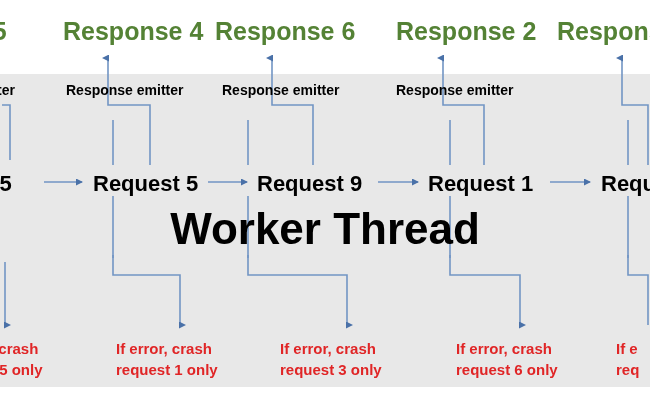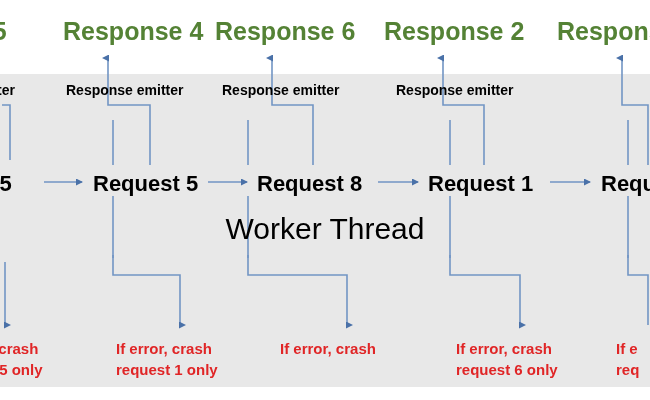--- a/index.html
+++ b/index.html
@@ -52,22 +52,22 @@
     white-space: nowrap;
     line-height: 28px;
   }
   .worker-thread {
     position: absolute;
     top: 206px;
     left: 0;
     width: 650px;
     text-align: center;
     color: #000000;
-    font-size: 30px;
-    font-weight: normal;
+    font-size: 44px;
+    font-weight: bold;
     line-height: 46px;
     letter-spacing: 0px;
   }
   .error-label {
     position: absolute;
     top: 338px;
     color: #e02526;
     font-size: 15px;
     font-weight: bold;
     line-height: 21px;
@@ -137,46 +137,47 @@
       <path d="M44,182 L82,182" marker-end="url(#ah-right)"></path>
       <path d="M208,182 L247,182" marker-end="url(#ah-right)"></path>
       <path d="M378,182 L418,182" marker-end="url(#ah-right)"></path>
       <path d="M550,182 L590,182" marker-end="url(#ah-right)"></path>
     </g>
   </svg>
 
   <div class="response-label" style="left:-28px">e 5</div>
   <div class="response-label" style="left:63px">Response 4</div>
   <div class="response-label" style="left:215px">Response 6</div>
-  <div class="response-label" style="left:384px">Response 2</div>
+  <div class="response-label" style="left:396px">Response 2</div>
   <div class="response-label" style="left:557px">Response</div>
 
   <div class="emitter-label" style="left:-24px">mitter</div>
   <div class="emitter-label" style="left:66px">Response emitter</div>
   <div class="emitter-label" style="left:222px">Response emitter</div>
   <div class="emitter-label" style="left:396px">Response emitter</div>
 
   <div class="request-label" style="left:-14px">t 5</div>
   <div class="request-label" style="left:93px">Request 5</div>
-  <div class="request-label" style="left:257px">Request 8</div>
+  <div class="request-label" style="left:257px">Request 9</div>
   <div class="request-label" style="left:428px">Request 1</div>
   <div class="request-label" style="left:601px">Requ</div>
 
   <div class="worker-thread">Worker Thread</div>
 
   <div class="error-label" style="left:-10px">
     <div>, crash</div>
     <div>t 5 only</div>
   </div>
   <div class="error-label" style="left:116px">
     <div>If error, crash</div>
     <div>request 1 only</div>
   </div>
   <div class="error-label" style="left:280px">
     <div>If error, crash</div>
+    <div>request 3 only</div>
   </div>
   <div class="error-label" style="left:456px">
     <div>If error, crash</div>
     <div>request 6 only</div>
   </div>
   <div class="error-label" style="left:616px">
     <div>If e</div>
     <div>req</div>
   </div>
 

